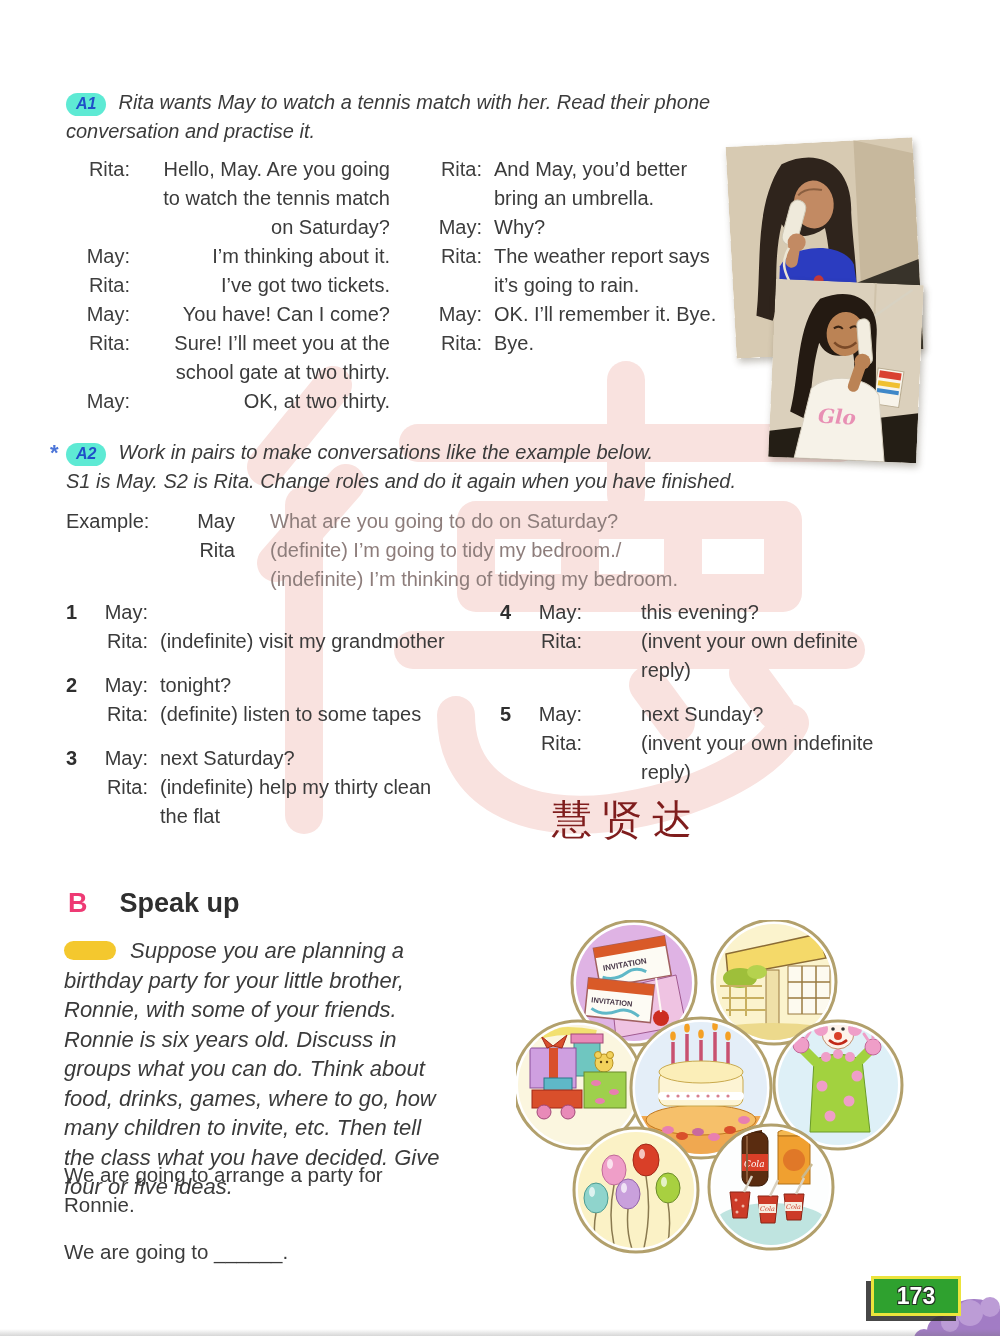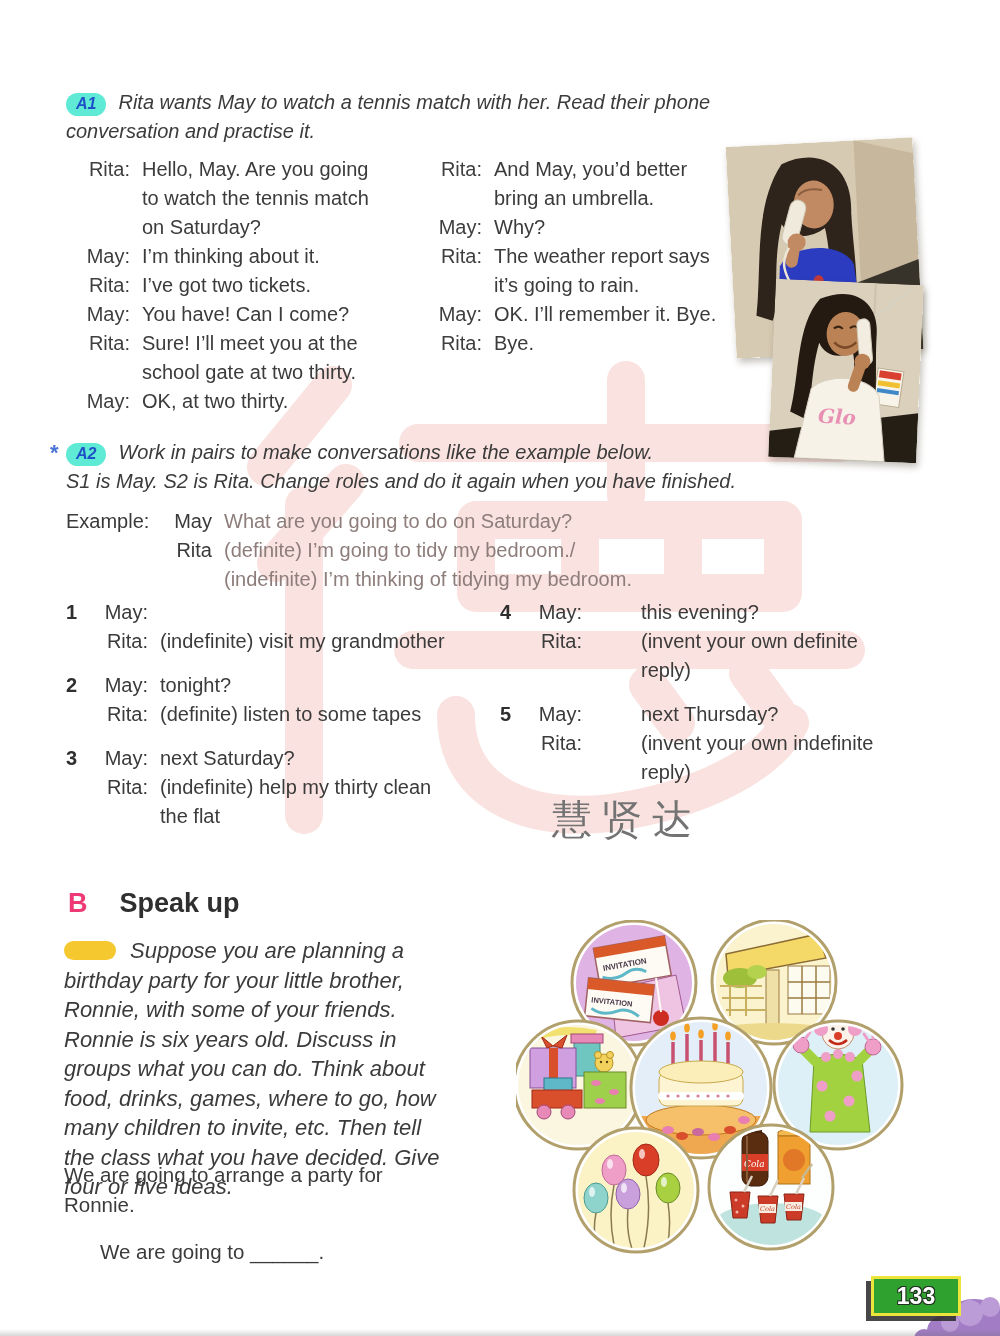--- a/index.html
+++ b/index.html
@@ -21,64 +21,64 @@
     margin-right:14px;transform:translateY(2px);
   }
   
   #a1-block{left:66px;top:88px;width:712px;z-index:2;}
   
   .dlg{z-index:2;}
   #dlg-left{left:66px;top:155px;}
   #dlg-right{left:418px;top:155px;}
   .drow{display:flex;}
   .spk{width:64px;text-align:right;margin-right:12px;flex:none;color:#3f3f3f;}
-  #dlg-left .utt{width:248px;}
+  #dlg-left .utt{width:248px;text-align:right;}
   #dlg-right .utt{width:234px;}
   
   .photo{box-shadow:2px 4px 7px rgba(60,50,30,0.3);}
   #photo1{left:731px;top:142px;width:187px;height:212px;transform:rotate(-3deg);z-index:3;}
   #photo2{left:772px;top:282px;width:148px;height:178px;transform:rotate(2.5deg);z-index:4;}
   
   #a2-star{left:50px;top:440px;color:#4b74d8;font-size:22px;font-weight:bold;z-index:2;}
   #a2-block{left:66px;top:438px;width:812px;z-index:2;}
   #example-block{left:66px;top:507px;z-index:2;}
-  .ex-row{display:flex;line-height:29px;font-size:20px;}
+  .ex-row{display:flex;line-height:29px;font-size:20px;gap:23px;}
   .ex-label{width:94px;flex:none;color:#3a3a3a;}
   .ex-spk{width:52px;flex:none;text-align:right;color:#3a3a3a;}
   .ex-utt{margin-left:12px;color:#8d7d7b;}
   
   .items{z-index:2;}
   #items-left{left:66px;top:598px;}
   #items-right{left:500px;top:598px;}
   .item{margin-bottom:15px;}
   .irow{display:flex;}
   .n{width:22px;flex:none;font-weight:bold;color:#2f2f2f;}
   .ispk{width:60px;flex:none;text-align:right;margin-right:12px;}
   #items-left .iutt{width:300px;}
   #items-right .iutt{width:262px;margin-left:47px;}
   
   #b-header{left:68px;top:888px;display:flex;z-index:2;}
   #b-letter{color:#ee3a74;font-size:27px;font-weight:bold;}
   #b-title{color:#2f2f2f;font-size:27px;font-weight:bold;margin-left:32px;}
   #b-para{left:64px;top:936px;width:385px;font-size:22px;line-height:29.5px;z-index:2;}
   #b-line1{left:64px;top:1160px;width:360px;font-size:20.5px;line-height:30px;z-index:2;}
-  #b-line2{left:64px;top:1240px;font-size:20.5px;z-index:2;margin-left:36px;}
+  #b-line2{left:64px;top:1240px;font-size:20.5px;z-index:2;}
   
   #party{left:516px;top:920px;z-index:2;}
   
   #pagenum{
     left:871px;top:1276px;width:84px;height:34px;background:#2fa12f;
     border:3px solid #ece43c;box-shadow:-5px 5px 0 rgba(45,45,45,0.88);
     display:flex;align-items:center;justify-content:center;z-index:5;
     color:#ffffff;font-size:23px;font-weight:bold;
     text-shadow:1px 1px 0 #223322,-1px -1px 0 #223322,1px -1px 0 #223322,-1px 1px 0 #223322;
   }
   
   #watermark{left:228px;top:355px;z-index:0;}
-  #wm-small{left:552px;top:792px;font-size:40px;letter-spacing:10px;color:#737373;z-index:1;font-family:"DejaVu Sans",sans-serif;}
+  #wm-small{left:552px;top:792px;font-size:40px;letter-spacing:10px;color:#7f1d1d;z-index:1;font-family:"DejaVu Sans",sans-serif;}
   
   #cloud{right:0;bottom:0;width:90px;height:55px;z-index:4;}
   #bshade{left:0;bottom:0;width:1000px;height:7px;background:linear-gradient(to bottom,rgba(0,0,0,0),rgba(110,110,110,0.28));z-index:6;}
 </style>
 </head>
 <body>
 
 <svg id="watermark" class="abs" width="640" height="500" viewBox="0 0 640 500" aria-hidden="true">
   <g stroke="#f9e2df" stroke-width="38" stroke-linecap="round" fill="none">
     <path d="M105,30 L38,112"></path>
@@ -266,21 +266,21 @@
     <div class="irow">
         <span class="n"></span>
         <span class="ispk">Rita:</span>
         <span class="iutt">(invent your own definite reply)</span>
       </div>
   </div>
   <div class="item">
     <div class="irow">
         <span class="n">5</span>
         <span class="ispk">May:</span>
-        <span class="iutt">next Thursday?</span>
+        <span class="iutt">next Sunday?</span>
       </div>
     <div class="irow">
         <span class="n"></span>
         <span class="ispk">Rita:</span>
         <span class="iutt">(invent your own indefinite reply)</span>
       </div>
   </div>
 </div>
 
 <div id="b-header" class="abs">
@@ -521,21 +521,21 @@
         <rect x="269" y="282" width="17" height="9" fill="#f6ede0"></rect>
         <text x="270" y="289" font-size="6.5" font-style="italic" fill="#cc3b28" font-family="DejaVu Serif, serif">Cola</text>
         <line x1="228" y1="272" x2="236" y2="256" stroke="#d8d0c0" stroke-width="2.5"></line>
         <line x1="254" y1="276" x2="262" y2="260" stroke="#d8d0c0" stroke-width="2.5"></line>
         <line x1="280" y1="274" x2="288" y2="258" stroke="#d8d0c0" stroke-width="2.5"></line>
       </g>
     </g>
   </g>
 </svg>
 
-<div id="pagenum" class="abs">133</div>
+<div id="pagenum" class="abs">173</div>
 
 <svg id="cloud" class="abs" width="90" height="55" viewBox="0 0 90 55">
   <g>
     <ellipse cx="64" cy="50" rx="36" ry="32" fill="#a27cc5"></ellipse>
     <circle cx="32" cy="50" r="15" fill="#a27cc5"></circle>
     <circle cx="14" cy="58" r="10" fill="#a27cc5"></circle>
     <circle cx="60" cy="32" r="13" fill="#bc9cd6"></circle>
     <circle cx="40" cy="42" r="9" fill="#bc9cd6"></circle>
     <circle cx="80" cy="26" r="10" fill="#bc9cd6"></circle>
   </g>

